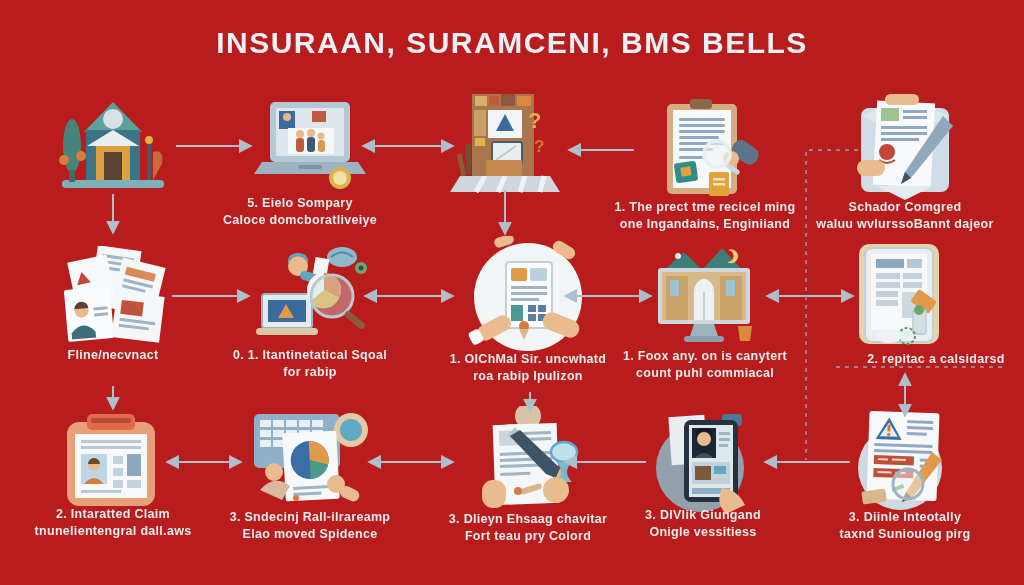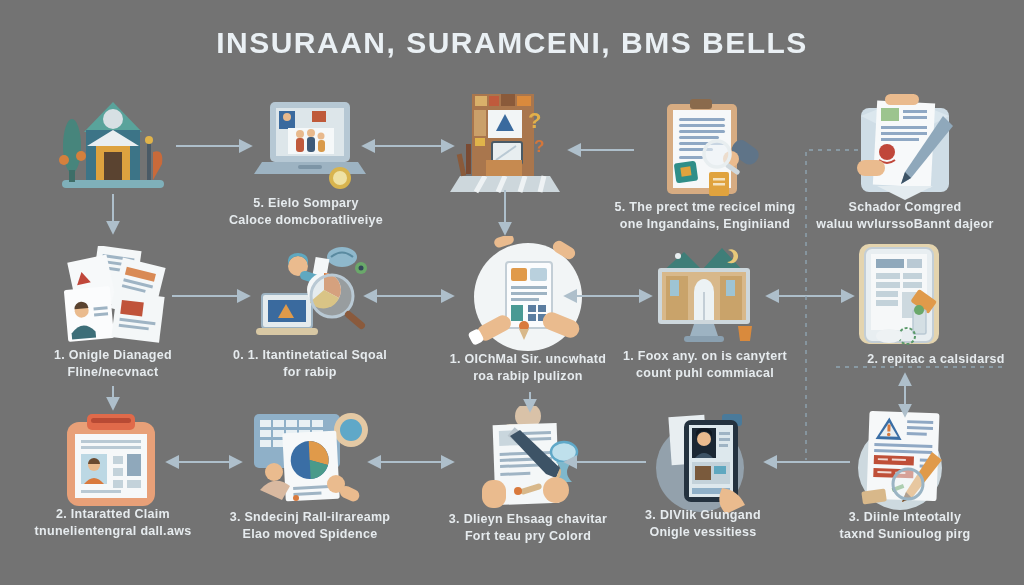--- a/index.html
+++ b/index.html
@@ -1,16 +1,16 @@
 <!DOCTYPE html>
 <html><head>
 <meta charset="utf-8">
 <style>
   html,body{margin:0;padding:0;background:#22303e;}
-  .stage{position:relative;width:1024px;height:585px;background:#737373;overflow:hidden;
+  .stage{position:relative;width:1024px;height:585px;background:#b91c1c;overflow:hidden;
          font-family:"Liberation Sans", sans-serif;}
   .title{position:absolute;left:0;top:26px;width:1024px;text-align:center;
          color:#eaf0f4;font-size:30px;font-weight:600;letter-spacing:1.5px;}
   .cell{position:absolute;}
   .cap{position:absolute;width:220px;text-align:center;color:#e6ebee;
        font-size:12.5px;line-height:17px;font-weight:600;letter-spacing:.3px;}
   svg{display:block;}
   .arrows{position:absolute;left:0;top:0;pointer-events:none;}
 </style>
 </head>
@@ -400,34 +400,33 @@
           <rect x="72" y="58" width="12" height="3" fill="#8fa8c4"></rect>
       </g>
       <rect x="44" y="80" width="12" height="4" fill="#6aa86a" transform="rotate(-20 50 82)"></rect>
       <polygon points="84,46 94,54 64,92 54,96 58,86" fill="#e09a4a"></polygon>
       <polygon points="58,86 64,92 54,96" fill="#6a4a30"></polygon>
       <circle cx="60" cy="78" r="15" fill="#eef4f6" fill-opacity="0.5" stroke="#9ab4c4" stroke-width="3"></circle>
       <rect x="14" y="84" width="24" height="13" rx="2" fill="#d8b88a" transform="rotate(-8 26 90)"></rect>
     </svg>
   </div>
 
-  <div class="cap" style="left:196px;top:195px">
+  <div class="cap" style="left:190px;top:195px">
     <div>5. Eielo Sompary</div>
     <div>Caloce domcboratliveiye</div>
   </div>
   <div class="cap" style="left:595px;top:199px">
-    <div>5. The prect tme recicel ming</div>
+    <div>1. The prect tme recicel ming</div>
     <div>one Ingandains, Enginiiand</div>
   </div>
   <div class="cap" style="left:795px;top:199px">
     <div>Schador Comgred</div>
     <div>waluu wvlurssoBannt dajeor</div>
   </div>
   <div class="cap" style="left:3px;top:347px">
-    <div>1. Onigle Dianaged</div>
     <div>Fline/necvnact</div>
   </div>
   <div class="cap" style="left:200px;top:347px">
     <div>0. 1. Itantinetatical Sqoal</div>
     <div>for rabip</div>
   </div>
   <div class="cap" style="left:418px;top:351px">
     <div>1. OIChMal Sir. uncwhatd</div>
     <div>roa rabip Ipulizon</div>
   </div>

